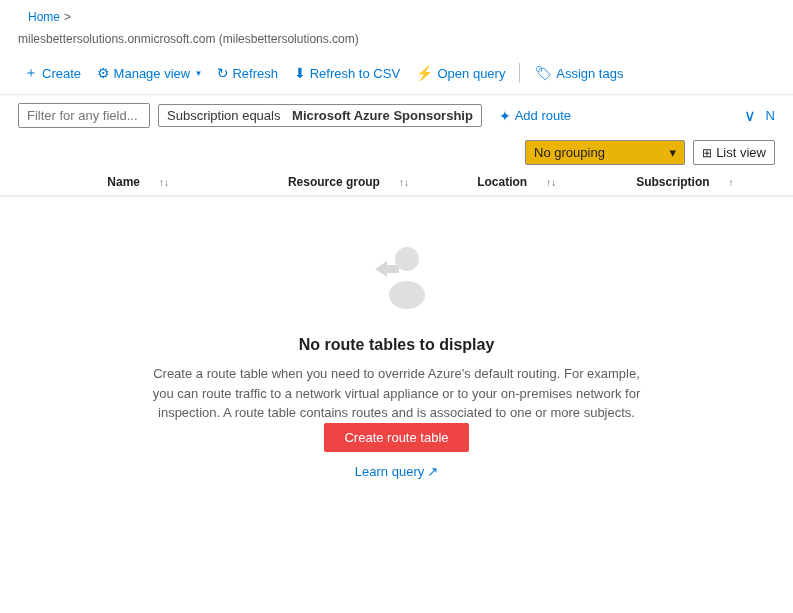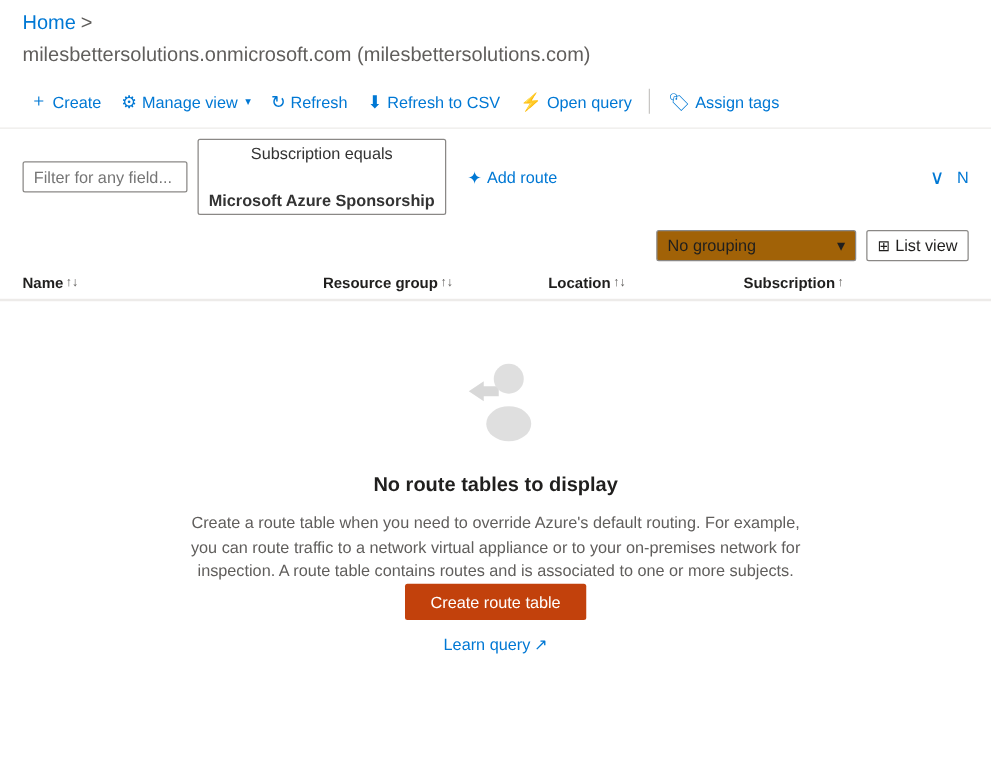--- a/index.html
+++ b/index.html
@@ -10,22 +10,22 @@
       color: #333;
       width: 793px;
       min-height: 613px;
       overflow-x: hidden;
     }
 
     
     .breadcrumb {
       display: flex;
       align-items: flex-start;
-      padding: 10px 18px 4px 18px;
-      font-size: 16px;
+      padding: 10px 18px 4px 28px;
+      font-size: 12px;
       color: #605e5c;
     }
     .breadcrumb a {
       color: #0078d4;
       text-decoration: none;
     }
     .breadcrumb-sep {
       margin: 0 4px;
       color: #605e5c;
     }
@@ -49,21 +49,21 @@
       background: none;
       border: none;
       cursor: pointer;
       color: #605e5c;
       font-size: 14px;
       padding: 2px 4px;
       display: flex;
       align-items: center;
     }
     .subtitle {
-      font-size: 16px;
+      font-size: 12px;
       color: #605e5c;
     }
 
     
     .toolbar {
       display: flex;
       align-items: center;
       padding: 8px 18px;
       gap: 4px;
       border-bottom: 1px solid #edebe9;
@@ -119,21 +119,20 @@
     }
     .filter-tag {
       display: flex;
       align-items: center;
       background: #fff;
       border: 1px solid #8a8886;
       border-radius: 2px;
       padding: 3px 8px;
       font-size: 13px;
       gap: 4px;
-      flex-direction: column;
     }
     .filter-tag strong { font-weight: 700; }
     .add-filter-btn {
       display: flex;
       align-items: center;
       gap: 4px;
       background: none;
       border: 1px solid transparent;
       cursor: pointer;
       font-size: 13px;
@@ -150,21 +149,21 @@
       padding: 4px 18px;
       gap: 8px;
     }
     .grouping-select {
       display: flex;
       align-items: center;
       border: 1px solid #8a8886;
       border-radius: 2px;
       padding: 4px 8px;
       font-size: 13px;
-      background: #a16207;
+      background: #eab308;
       cursor: pointer;
       gap: 40px;
       min-width: 160px;
       justify-content: space-between;
       color: #201f1e;
     }
     .list-view-btn {
       display: flex;
       align-items: center;
       gap: 4px;
@@ -183,23 +182,24 @@
       grid-template-columns: 2fr 1.5fr 1.3fr 1.5fr;
       padding: 6px 18px;
       border-bottom: 2px solid #edebe9;
       font-size: 12px;
       font-weight: 600;
       color: #201f1e;
     }
     .col-header {
       display: flex;
       align-items: center;
-      gap: 2px;
+      gap: 19px;
       cursor: pointer;
       white-space: nowrap;
+      justify-content: center;
     }
     .sort-icon {
       font-size: 10px;
       color: #605e5c;
     }
 
     
     .empty-state {
       display: flex;
       flex-direction: column;
@@ -216,21 +216,21 @@
       color: #201f1e;
       margin-bottom: 10px;
     }
     .empty-desc {
       font-size: 13px;
       color: #605e5c;
       max-width: 500px;
       line-height: 1.5;
     }
     .create-btn {
-      background: #c2410c;
+      background: #ef4444;
       color: #fff;
       border: none;
       border-radius: 2px;
       padding: 7px 20px;
       font-size: 13px;
       cursor: pointer;
       font-family: inherit;
       margin-bottom: 12px;
     }
     .learn-more-link {

